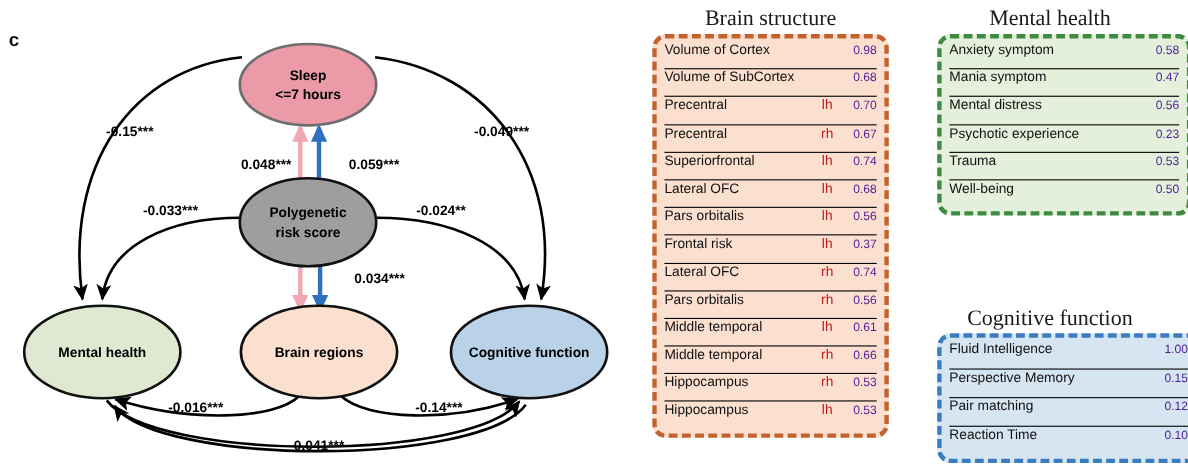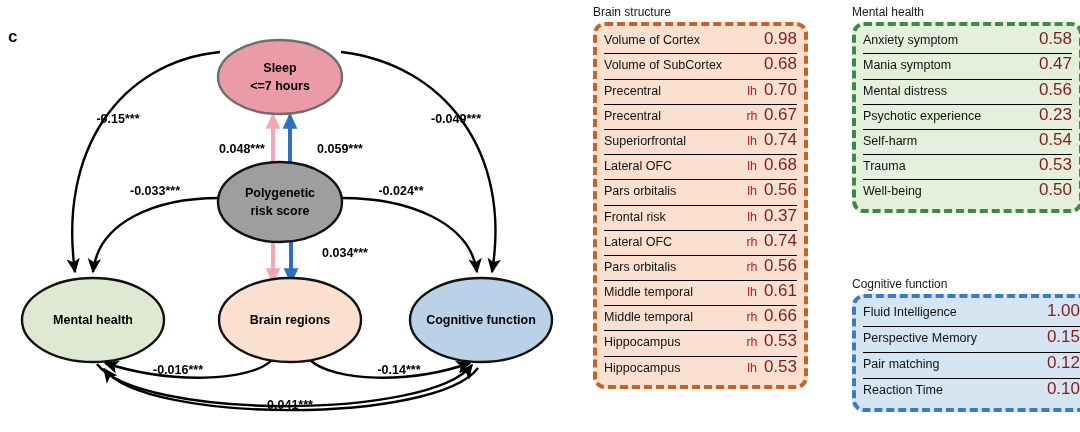--- a/index.html
+++ b/index.html
@@ -67,26 +67,27 @@
   .arrow-blue {
     fill: none;
     stroke: #2f6fc0;
     stroke-width: 4;
   }
   
   .table-block {
     position: absolute;
   }
   .table-title {
-    font-size: 12px;
+    font-size: 20px;
     color: #1a1a1a;
-    text-align: left;
+    text-align: center;
     line-height: 1.1;
     margin-bottom: 3px;
     white-space: nowrap;
+    font-family: Liberation Serif, serif;
   }
   .table-box {
     border-style: dashed;
     border-width: 4px;
     border-radius: 12px;
     box-sizing: border-box;
     padding: 3px 7px 3px 7px;
   }
   .t-row {
     display: flex;
@@ -106,22 +107,22 @@
     overflow: hidden;
   }
   .t-hemi {
     flex: 0 0 22px;
     font-size: 12.5px;
     color: #b91c1c;
     text-align: center;
   }
   .t-val {
     flex: 0 0 34px;
-    font-size: 17px;
-    color: #7f1d1d;
+    font-size: 11px;
+    color: #4c1d95;
     text-align: right;
   }
   
   #brain-structure-block { left: 593px; top: 6px; width: 215px; }
   #brain-structure-block .table-box {
     border-color: #c2622c;
     background: #fbe0d0;
     width: 215px;
   }
   #brain-structure-block .t-row { height: 25.2px; }
@@ -325,25 +326,20 @@
           <span class="t-name">Mental distress</span>
           <span class="t-hemi"></span>
           <span class="t-val">0.56</span>
         </div>
         <div class="t-row">
           <span class="t-name">Psychotic experience</span>
           <span class="t-hemi"></span>
           <span class="t-val">0.23</span>
         </div>
         <div class="t-row">
-          <span class="t-name">Self-harm</span>
-          <span class="t-hemi"></span>
-          <span class="t-val">0.54</span>
-        </div>
-        <div class="t-row">
           <span class="t-name">Trauma</span>
           <span class="t-hemi"></span>
           <span class="t-val">0.53</span>
         </div>
         <div class="t-row">
           <span class="t-name">Well-being</span>
           <span class="t-hemi"></span>
           <span class="t-val">0.50</span>
         </div>
       </div>

